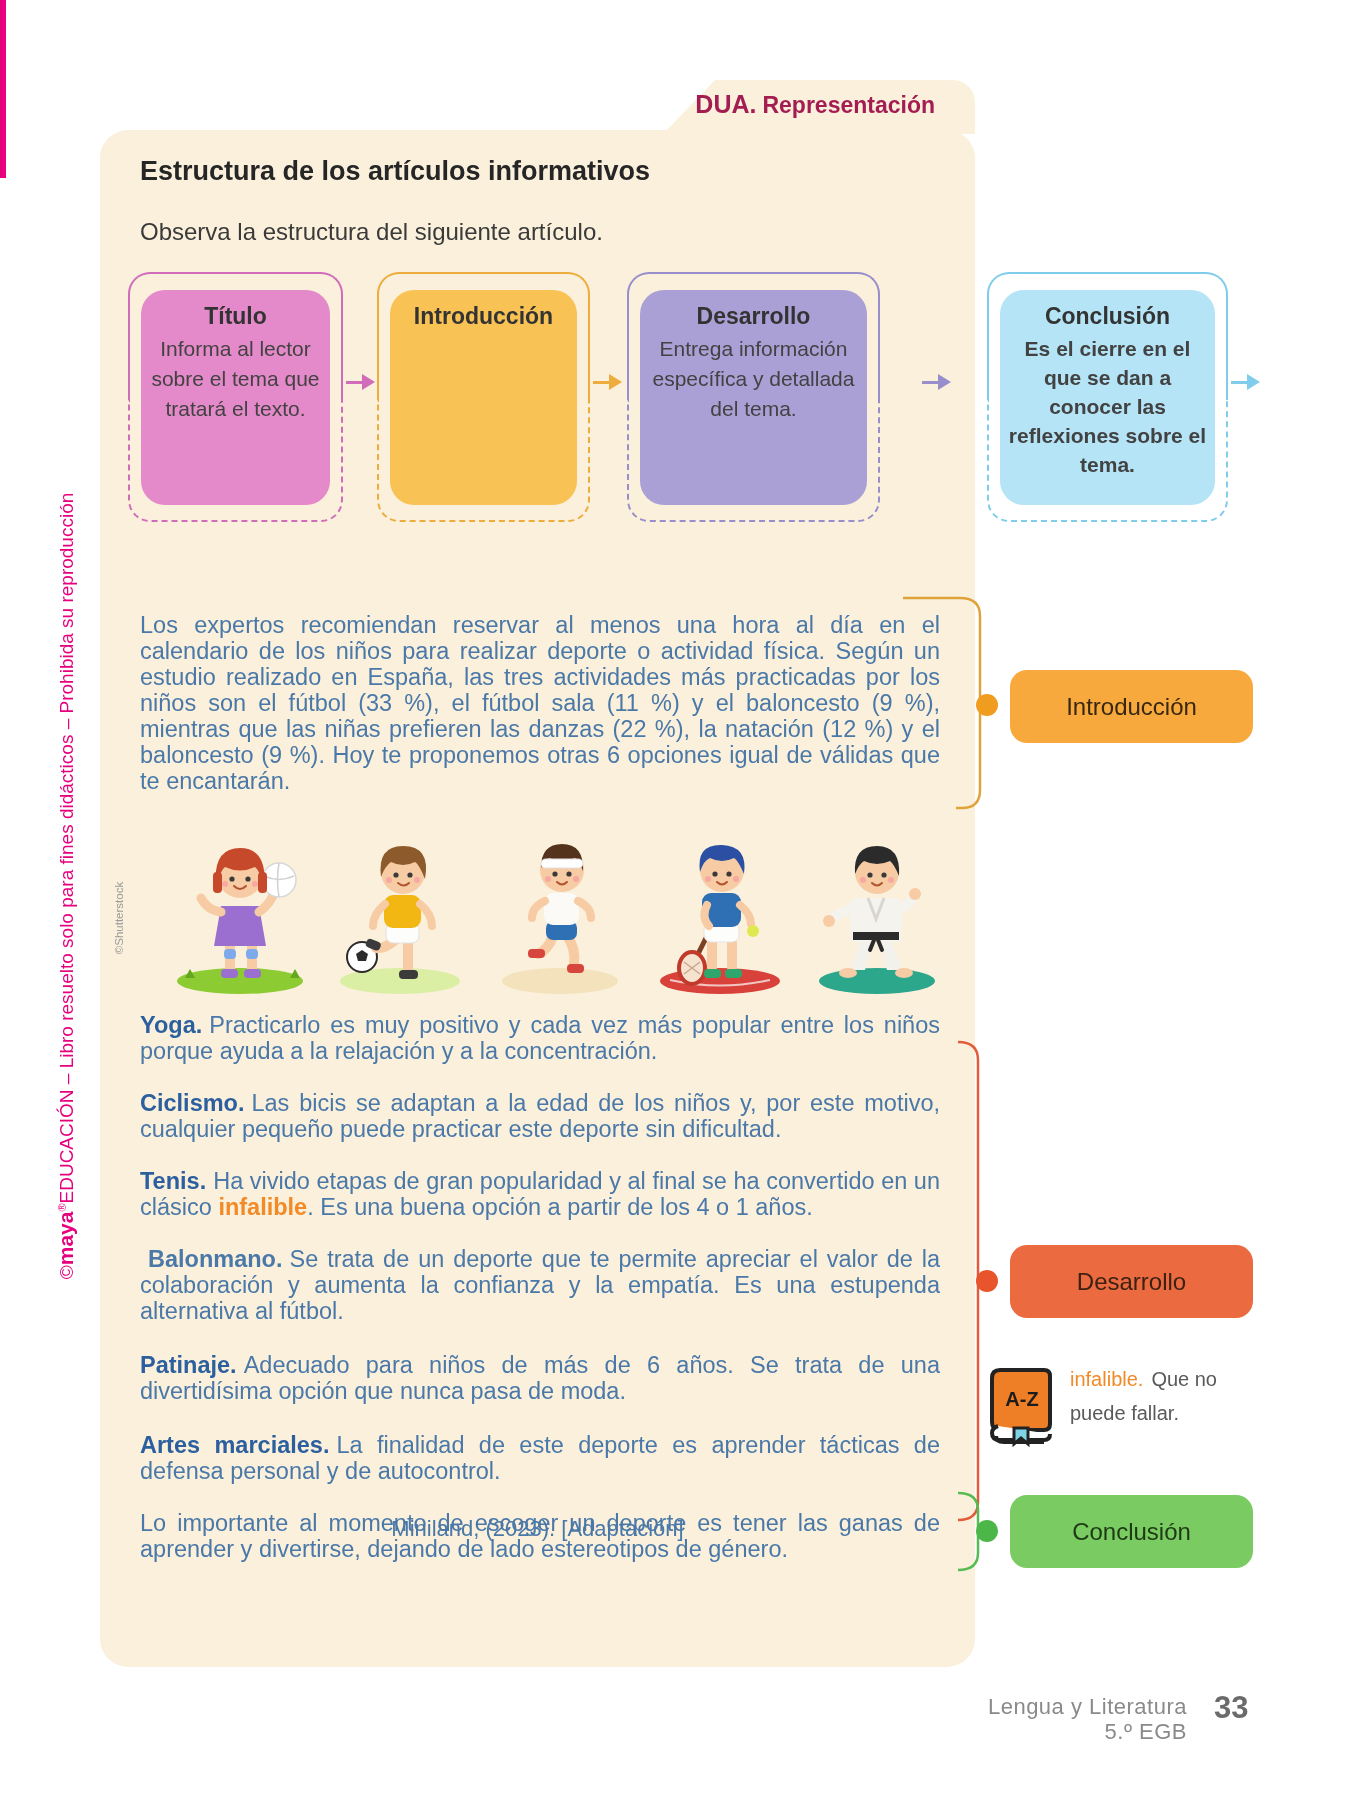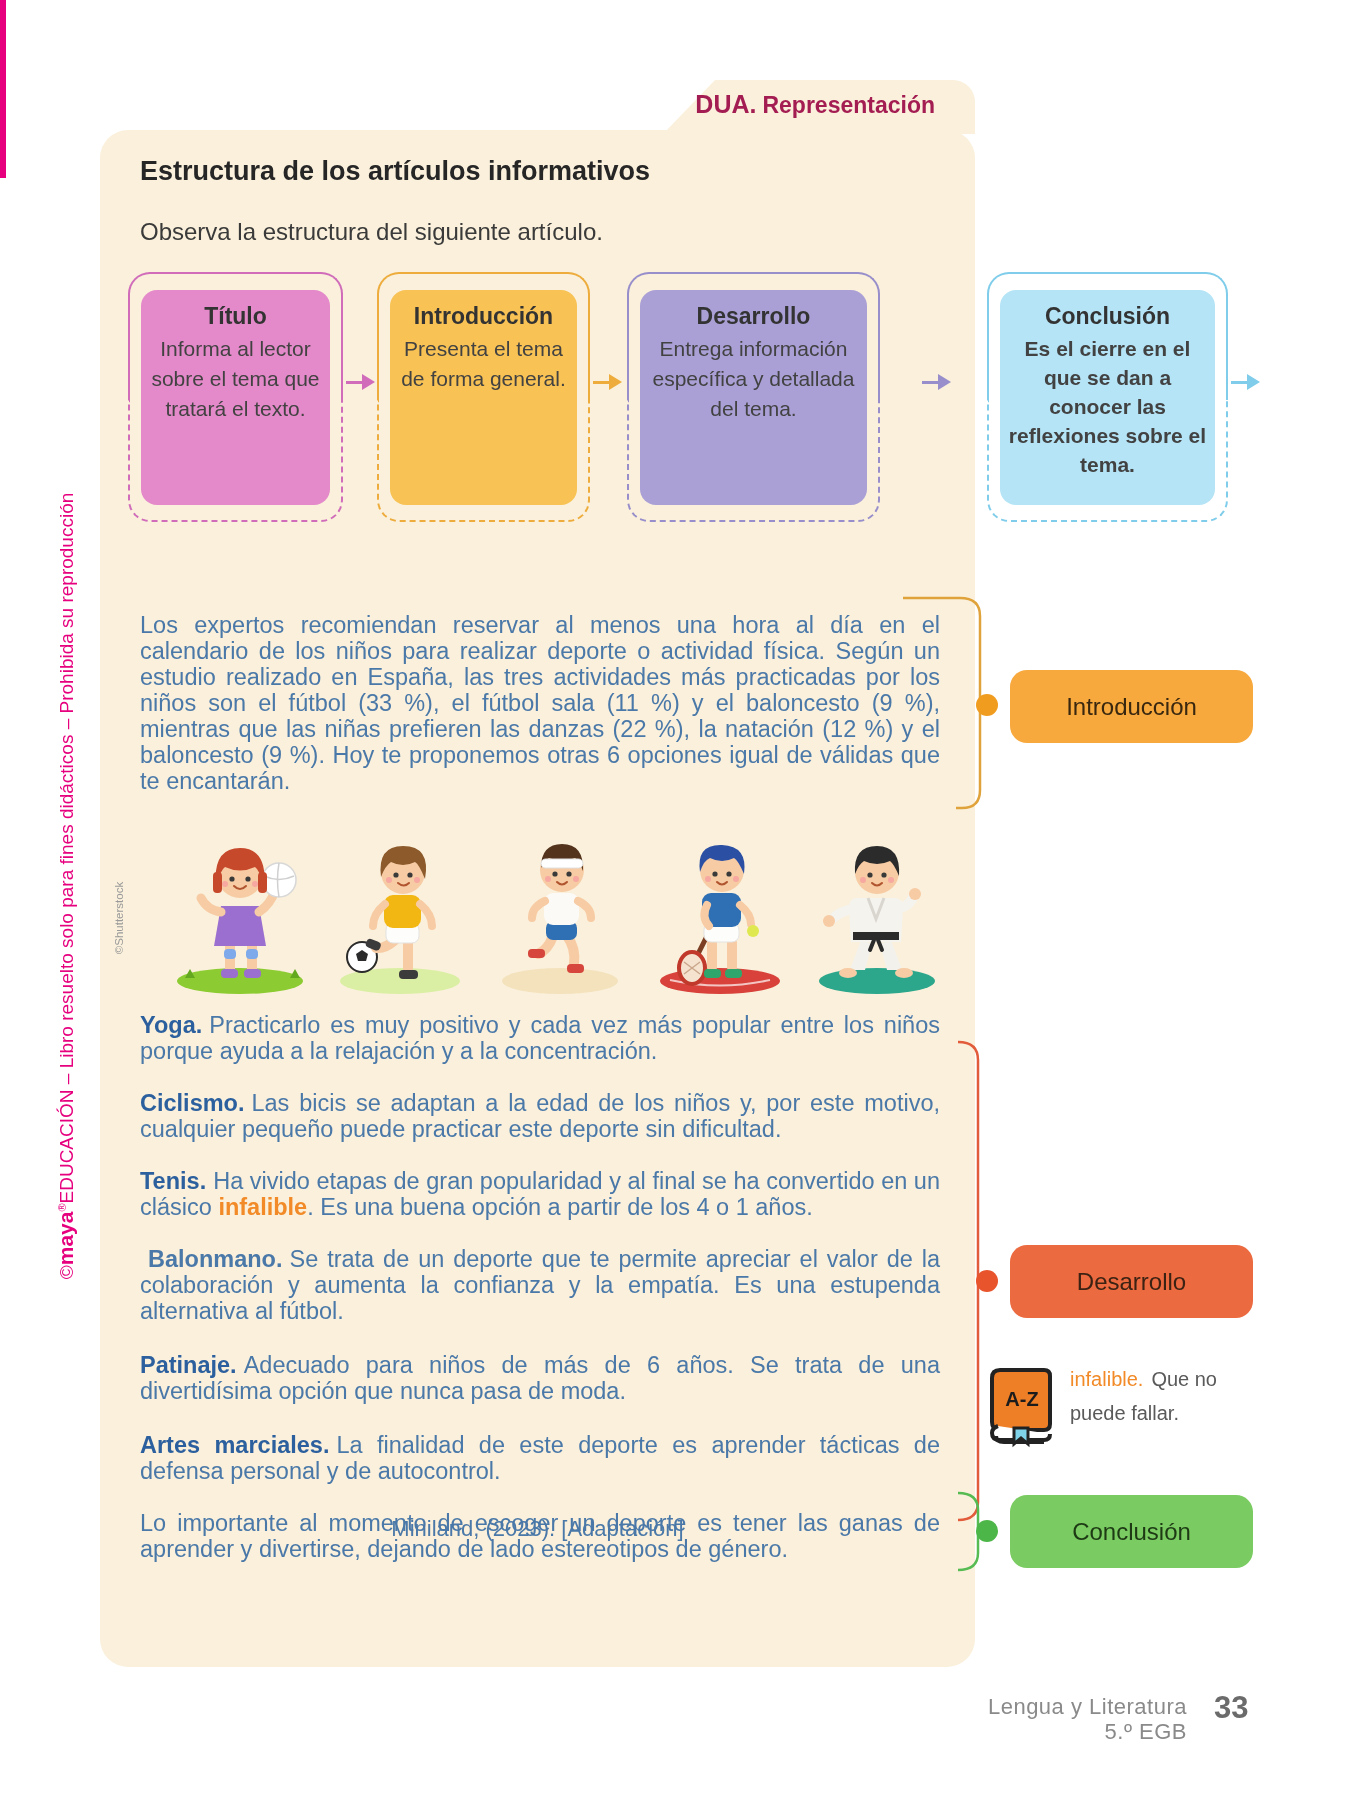--- a/index.html
+++ b/index.html
@@ -24,21 +24,21 @@
   .fbox { position:absolute; height:250px; }
   .fb-0 { left:128px; top:272px; width:215px; --c:#d06cba; --f:#e489c9; }
   .fb-1 { left:377px; top:272px; width:213px; --c:#edac3c; --f:#f8c254; }
   .fb-2 { left:627px; top:272px; width:253px; --c:#978ecb; --f:#aaa0d6; }
   .fb-3 { left:987px; top:272px; width:241px; --c:#7fcdea; --f:#b4e4f6; }
   .fbox .outline-top { position:absolute; left:0; right:0; top:0; height:128px;
        border:2px solid var(--c); border-bottom:none; border-radius:22px 22px 0 0; }
   .fbox .outline-bottom { position:absolute; left:0; right:0; top:128px; bottom:0;
        border:2px dashed var(--c); border-top:none; border-radius:0 0 22px 22px; }
   .fbox .solid { position:absolute; left:13px; top:18px; right:13px; height:215px;
-       border-radius:16px; background:var(--f); text-align:center; }
+       border-radius:24px; background:var(--f); text-align:center; }
   .fbox .solid h3 { font-size:23px; font-weight:bold; color:#333333; margin-top:13px; }
   .fbox .solid p { font-size:21px; line-height:30px; color:#424242; padding:4px 8px 0 8px; }
   .fb-3 .solid p { line-height:29px; padding:4px 4px 0 4px;font-weight:bold; }
   .fbox .arrow { position:absolute; top:374px; width:30px; height:16px; }
   .fb-0 .arrow, .fb-1 .arrow, .fb-3 .arrow { right:-33px; }
   .fb-2 .arrow { right:-72px; }
   .fbox .arrow::before { content:""; position:absolute; left:0; top:6.5px; width:18px; height:3px;
         background:var(--c); }
   .fbox .arrow::after { content:""; position:absolute; left:16px; top:0; width:0; height:0;
         border-left:13px solid var(--c); border-top:8px solid transparent; border-bottom:8px solid transparent; }
@@ -105,21 +105,20 @@
       <h3>Título</h3>
       <p>Informa al lector sobre el tema que tratará el texto.</p>
     </div>
     <div class="arrow"></div>
   </div>
   <div class="fbox fb-1">
     <div class="outline-top"></div>
     <div class="outline-bottom"></div>
     <div class="solid">
       <h3>Introducción</h3>
-      <p>Presenta el tema de forma general.</p>
     </div>
     <div class="arrow"></div>
   </div>
   <div class="fbox fb-2">
     <div class="outline-top"></div>
     <div class="outline-bottom"></div>
     <div class="solid">
       <h3>Desarrollo</h3>
       <p>Entrega información específica y detallada del tema.</p>
     </div>

